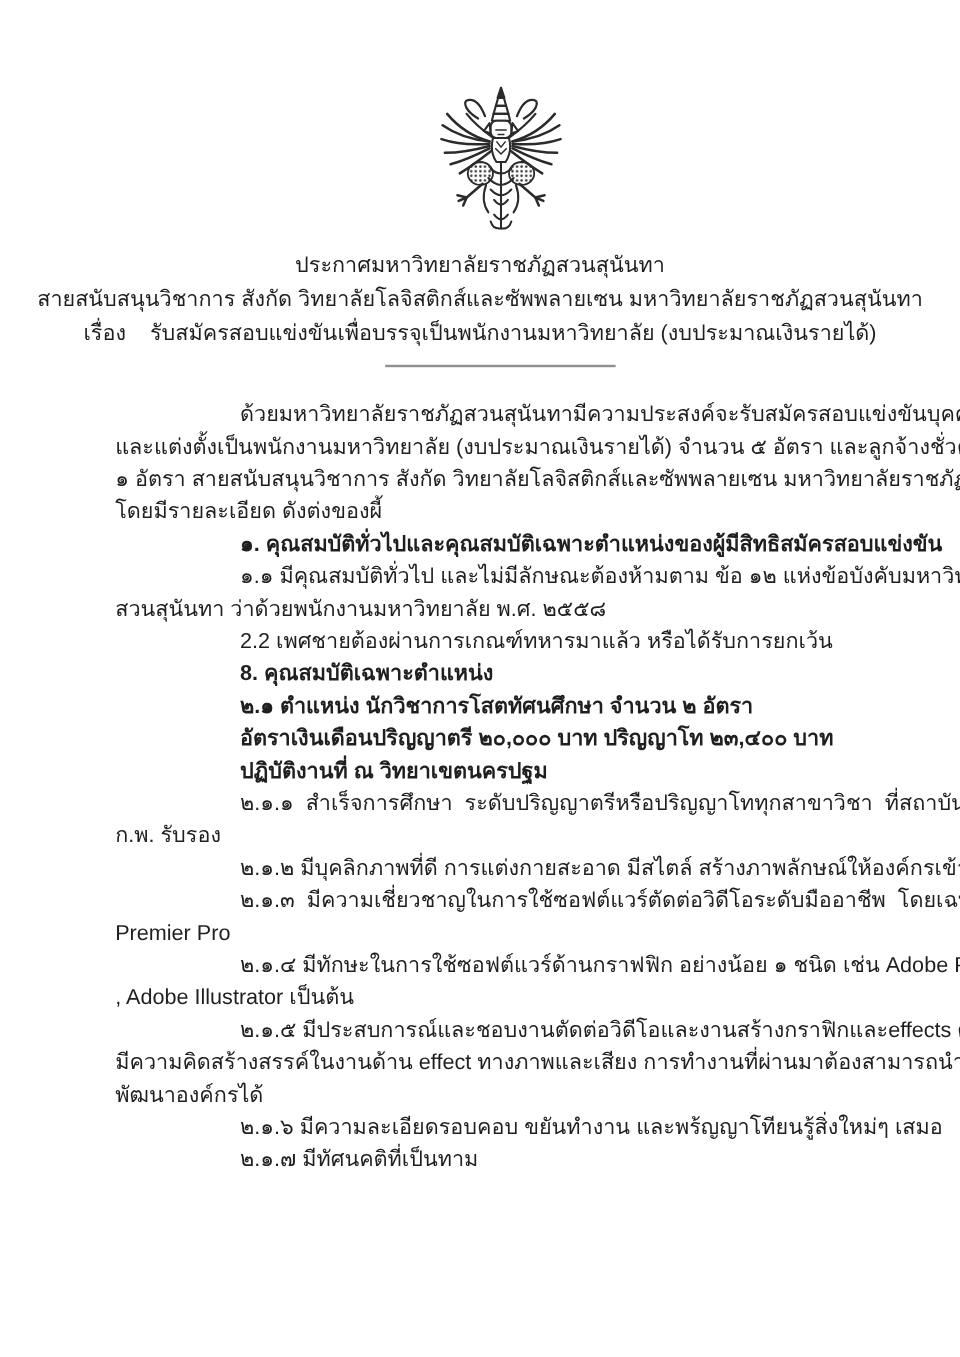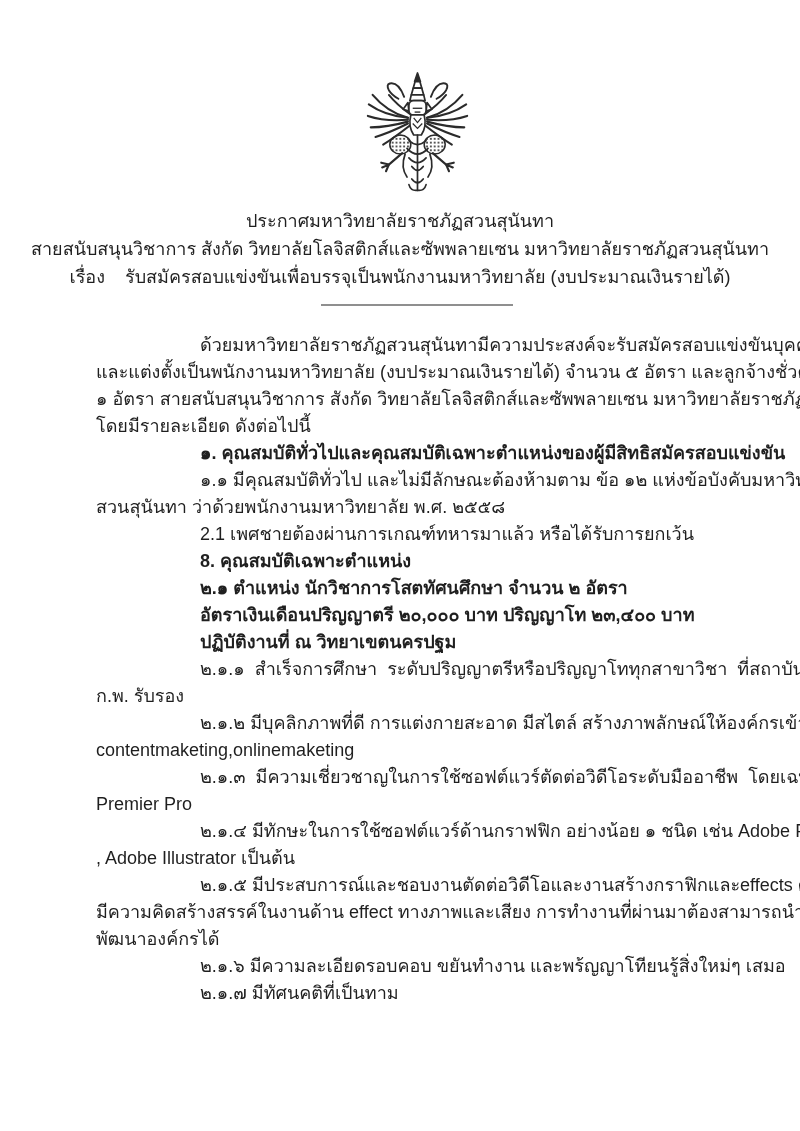--- a/index.html
+++ b/index.html
@@ -115,33 +115,32 @@
     <div class="title-line">สายสนับสนุนวิชาการ สังกัด วิทยาลัยโลจิสติกส์และซัพพลายเซน มหาวิทยาลัยราชภัฏสวนสุนันทา</div>
     <div class="title-line">เรื่อง    รับสมัครสอบแข่งขันเพื่อบรรจุเป็นพนักงานมหาวิทยาลัย (งบประมาณเงินรายได้)</div>
   </div>
 
   <div class="divider"></div>
 
   <div class="doc-body">
       <div class="line indent">ด้วยมหาวิทยาลัยราชภัฏสวนสุนันทามีความประสงค์จะรับสมัครสอบแข่งขันบุคคลเพื่อบรรจุ</div>
       <div class="line ">และแต่งตั้งเป็นพนักงานมหาวิทยาลัย (งบประมาณเงินรายได้) จำนวน ๕ อัตรา และลูกจ้างชั่วคราว จำนวน</div>
       <div class="line ">๑ อัตรา สายสนับสนุนวิชาการ สังกัด วิทยาลัยโลจิสติกส์และซัพพลายเซน มหาวิทยาลัยราชภัฏสวนสุนันทา</div>
-      <div class="line ">โดยมีรายละเอียด ดังต่อไปนี้</div>
+      <div class="line ">โดยมีรายละเอียด ดังต่งของผี้</div>
       <div class="line indent bold">๑. คุณสมบัติทั่วไปและคุณสมบัติเฉพาะตำแหน่งของผู้มีสิทธิสมัครสอบแข่งขัน</div>
       <div class="line indent">๑.๑ มีคุณสมบัติทั่วไป และไม่มีลักษณะต้องห้ามตาม ข้อ ๑๒ แห่งข้อบังคับมหาวิทยาลัยราชภัฏ</div>
       <div class="line ">สวนสุนันทา ว่าด้วยพนักงานมหาวิทยาลัย พ.ศ. ๒๕๕๘</div>
-      <div class="line indent">2.1 เพศชายต้องผ่านการเกณฑ์ทหารมาแล้ว หรือได้รับการยกเว้น</div>
+      <div class="line indent">2.2 เพศชายต้องผ่านการเกณฑ์ทหารมาแล้ว หรือได้รับการยกเว้น</div>
       <div class="line indent bold">8. คุณสมบัติเฉพาะตำแหน่ง</div>
       <div class="line indent bold">๒.๑ ตำแหน่ง นักวิชาการโสตทัศนศึกษา จำนวน ๒ อัตรา</div>
       <div class="line indent bold">อัตราเงินเดือนปริญญาตรี ๒๐,๐๐๐ บาท ปริญญาโท ๒๓,๔๐๐ บาท</div>
       <div class="line indent bold">ปฏิบัติงานที่ ณ วิทยาเขตนครปฐม</div>
       <div class="line indent">๒.๑.๑  สำเร็จการศึกษา  ระดับปริญญาตรีหรือปริญญาโททุกสาขาวิชา  ที่สถาบันการศึกษาที่</div>
       <div class="line ">ก.พ. รับรอง</div>
       <div class="line indent">๒.๑.๒ มีบุคลิกภาพที่ดี การแต่งกายสะอาด มีสไตล์ สร้างภาพลักษณ์ให้องค์กรเข้าใจการทำ</div>
-      <div class="line ">contentmaketing,onlinemaketing</div>
       <div class="line indent">๒.๑.๓  มีความเชี่ยวชาญในการใช้ซอฟต์แวร์ตัดต่อวิดีโอระดับมืออาชีพ  โดยเฉพาะ  Adobe</div>
       <div class="line ">Premier Pro</div>
       <div class="line indent">๒.๑.๔ มีทักษะในการใช้ซอฟต์แวร์ด้านกราฟฟิก อย่างน้อย ๑ ชนิด เช่น Adobe Photoshop</div>
       <div class="line ">, Adobe Illustrator เป็นต้น</div>
       <div class="line indent">๒.๑.๕ มีประสบการณ์และชอบงานตัดต่อวิดีโอและงานสร้างกราฟิกและeffects ด้านภาพต่าง ๆ</div>
       <div class="line ">มีความคิดสร้างสรรค์ในงานด้าน effect ทางภาพและเสียง การทำงานที่ผ่านมาต้องสามารถนำประสบการณ์มา</div>
       <div class="line ">พัฒนาองค์กรได้</div>
       <div class="line indent">๒.๑.๖ มีความละเอียดรอบคอบ ขยันทำงาน และพร้ญญาโทียนรู้สิ่งใหม่ๆ เสมอ</div>
       <div class="line indent">๒.๑.๗ มีทัศนคติที่เป็นทาม</div>
     </div>

